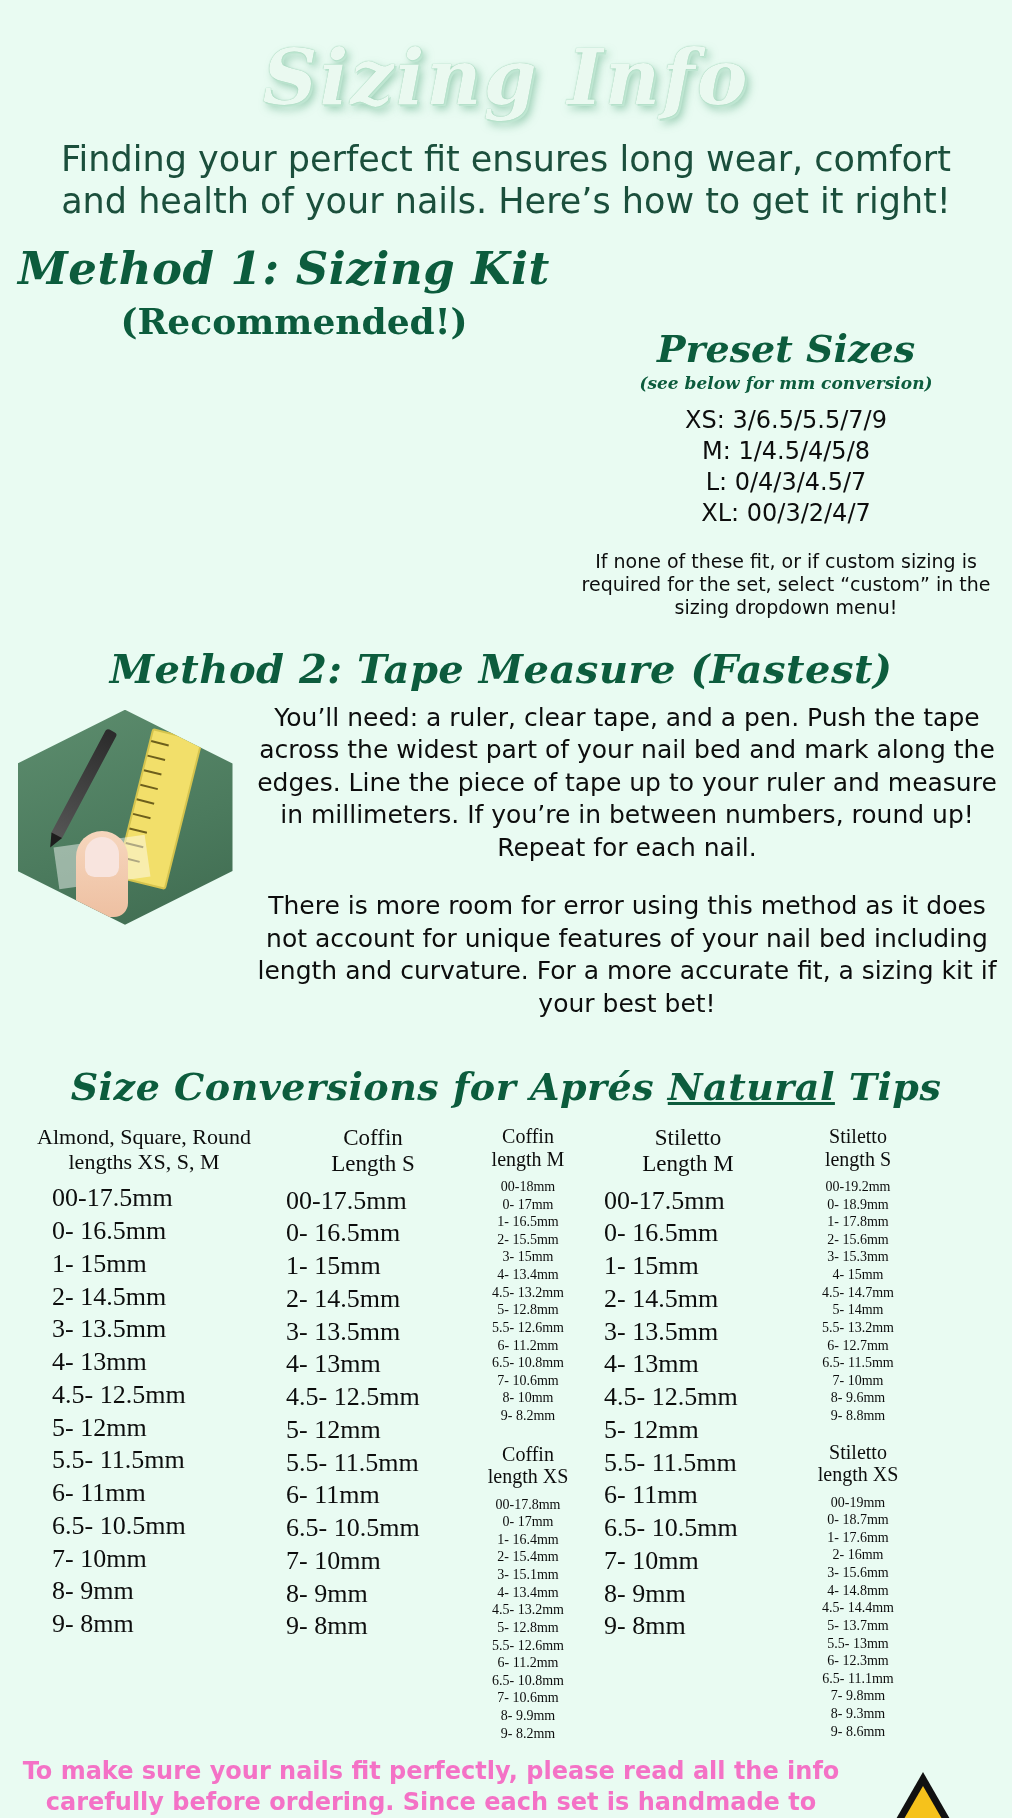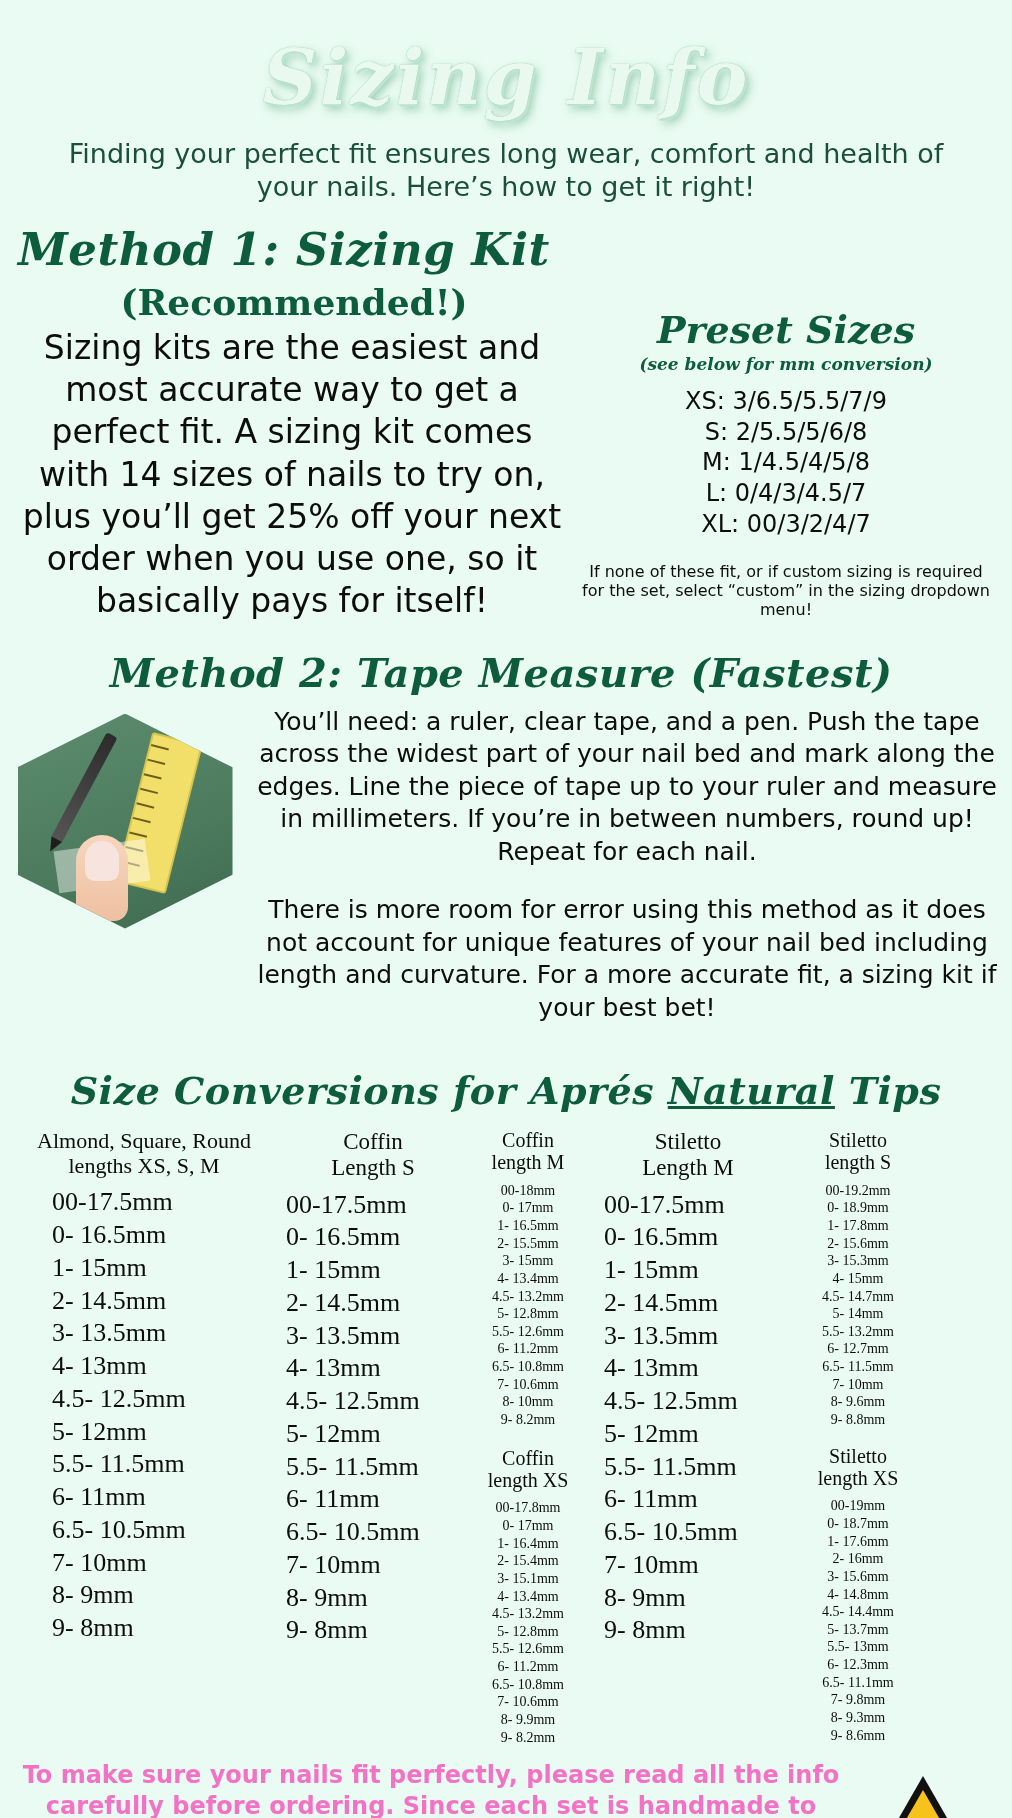--- a/index.html
+++ b/index.html
@@ -34,21 +34,21 @@
     text-shadow:
       0 0 1px #6ab98f,
       2px 2px 0 #bfe6d2,
       4px 5px 9px rgba(90,170,130,0.55);
     margin: 0;
     padding-top: 38px;
     line-height: 1.05;
   }
   .subtitle {
     text-align: center;
-    font-size: 27px;
+    font-size: 35px;
     color: #1b4f3c;
     line-height: 1.22;
     margin: 20px 42px 0 42px;
     font-family: "DejaVu Sans", sans-serif;
   }
 
   
   .method-h {
     font-family: "DejaVu Serif", serif;
     font-style: italic;
@@ -112,21 +112,21 @@
   }
   .preset-list {
     text-align: center;
     font-size: 24px;
     line-height: 1.28;
     margin-top: 12px;
     color: #0d0d0d;
   }
   .preset-foot {
     text-align: center;
-    font-size: 16px;
+    font-size: 19px;
     line-height: 1.2;
     margin-top: 22px;
     color: #0d0d0d;
   }
 
   
   .m2 {
     font-size: 40px;
     text-align: center;
     margin: 26px 10px 0 0;
@@ -319,28 +319,26 @@
 <div class="page">
 
   <h1 class="title">Sizing Info</h1>
   <p class="subtitle">Finding your perfect fit ensures long wear, comfort and health of your nails. Here’s how to get it right!</p>
 
   <div class="m1 method-h">Method 1: Sizing Kit</div>
 
   <div class="cols">
     <div class="col-left">
       <div class="m1sub">(Recommended!)</div>
-      <div class="m1body">Sizing kits are the easiest and most accurate way to get a perfect fit. A sizing kit comes with 14 sizes of nails to try on, plus you’ll get 25% off your next order when you use one, so it basically pays for itself!</div>
     </div>
     <div class="col-right">
       <div class="preset-h">Preset Sizes</div>
       <div class="preset-note">(see below for mm conversion)</div>
       <div class="preset-list">
         <div>XS: 3/6.5/5.5/7/9</div>
-        <div>S: 2/5.5/5/6/8</div>
         <div>M: 1/4.5/4/5/8</div>
         <div>L: 0/4/3/4.5/7</div>
         <div>XL: 00/3/2/4/7</div>
       </div>
       <div class="preset-foot">If none of these fit, or if custom sizing is required for the set, select “custom” in the sizing dropdown menu!</div>
     </div>
   </div>
 
   <div class="m2 method-h">Method 2: Tape Measure (Fastest)</div>
 

